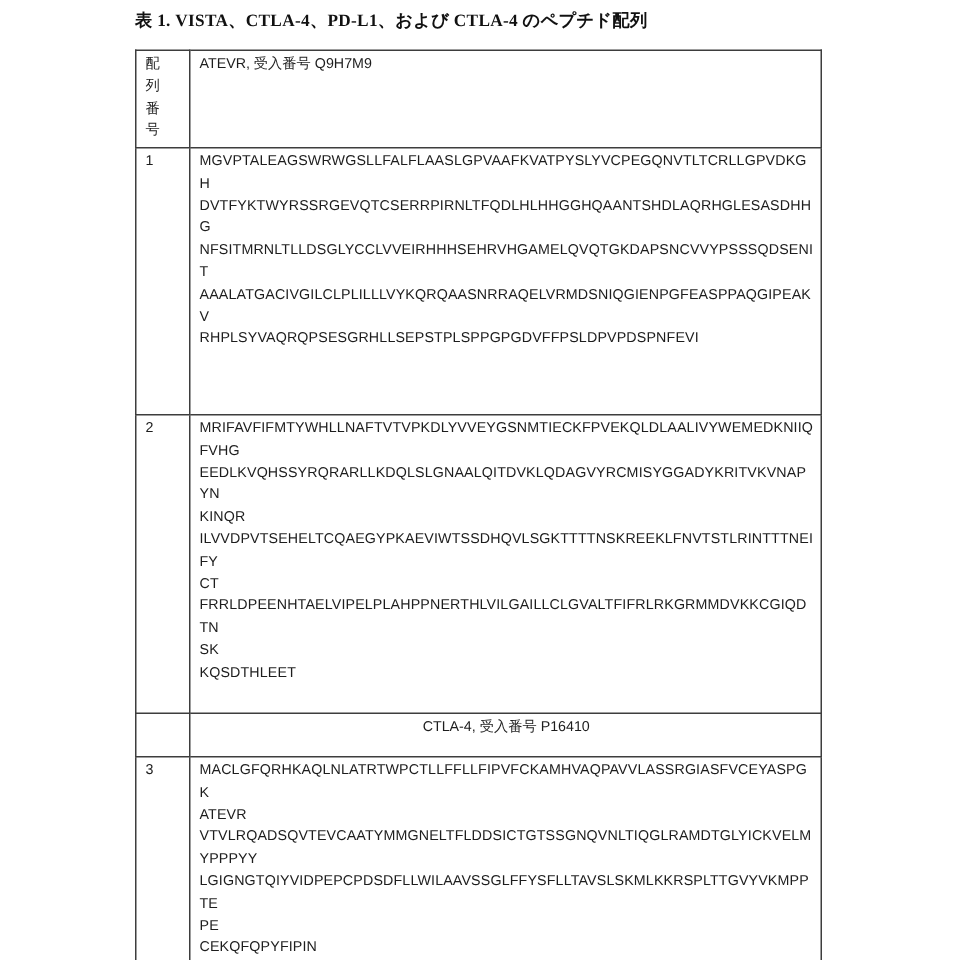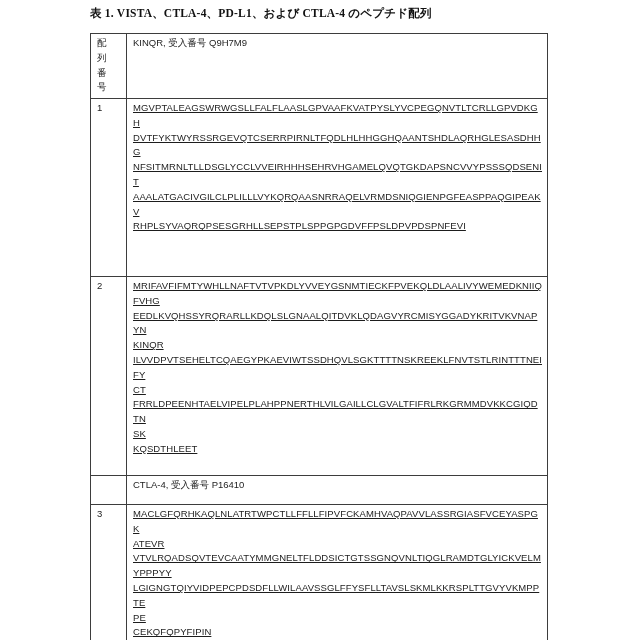--- a/index.html
+++ b/index.html
@@ -47,48 +47,47 @@
     white-space:pre-line;
   }
   td.protein-header {
     font-size:10px;
     line-height:14px;
   }
   td.seq-cell {
     white-space:pre-line;
     word-break:break-all;
     letter-spacing:0.1px;
-    text-decoration:underline;
   }
   tr.r0 td { height:60px; }
   tr.r1 td { height:173px; }
   tr.r2 td { height:22px; }
   tr.r3 td { height:194px; }
-  tr.r4 td { height:24px; }
+  tr.r4 td { height:24px;text-align:center; }
   tr.r5 td { height:101px; }
 </style>
 </head>
 <body>
 
 <div class="page">
 
   <div class="doc-title">表 1. VISTA、CTLA-4、PD-L1、および CTLA-4 のペプチド配列</div>
 
   <table class="seq-table">
     <colgroup>
       <col style="width:36px">
       <col>
     </colgroup>
     <tbody>
       <tr class="r0">
         <td class="id-col id-header">配
 列
 番
 号</td>
-        <td class="protein-header">KINQR, 受入番号 Q9H7M9</td>
+        <td class="protein-header">ATEVR, 受入番号 Q9H7M9</td>
       </tr>
       <tr class="r1">
         <td class="id-col id-cell">1</td>
         <td class="seq-cell">MGVPTALEAGSWRWGSLLFALFLAASLGPVAAFKVATPYSLYVCPEGQNVTLTCRLLGPVDKGH
 DVTFYKTWYRSSRGEVQTCSERRPIRNLTFQDLHLHHGGHQAANTSHDLAQRHGLESASDHHG
 NFSITMRNLTLLDSGLYCCLVVEIRHHHSEHRVHGAMELQVQTGKDAPSNCVVYPSSSQDSENIT
 AAALATGACIVGILCLPLILLLVYKQRQAASNRRAQELVRMDSNIQGIENPGFEASPPAQGIPEAKV
 RHPLSYVAQRQPSESGRHLLSEPSTPLSPPGPGDVFFPSLDPVPDSPNFEVI</td>
       </tr>
       <tr class="r3">

